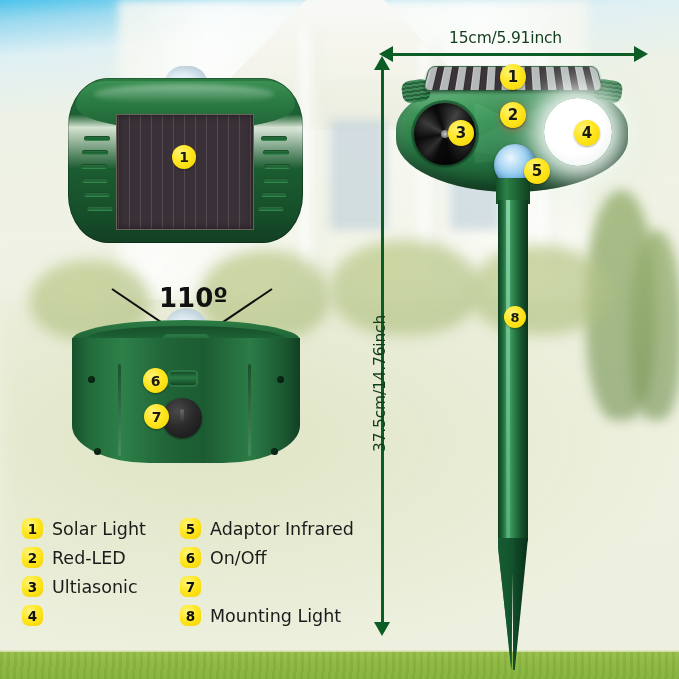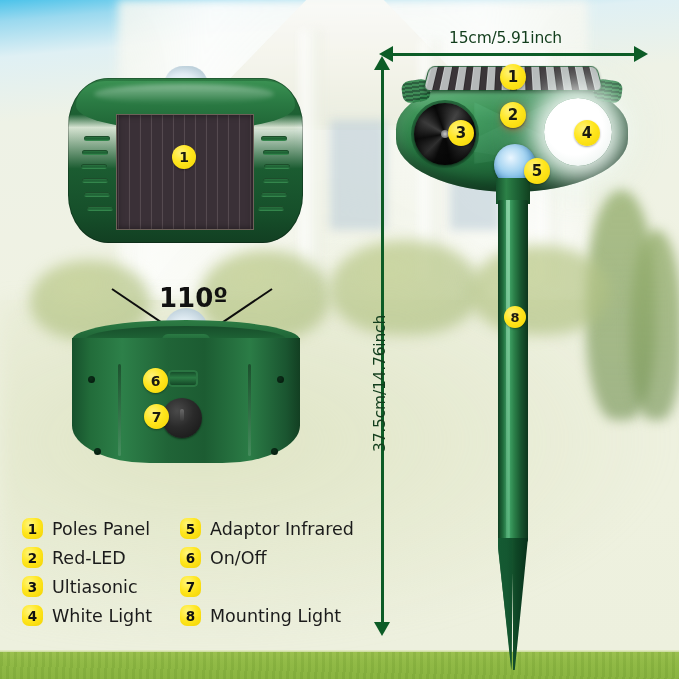--- a/index.html
+++ b/index.html
@@ -403,33 +403,32 @@
     <div class="dim-line" style="left:381px;top:70px;width:2.5px;height:554px;"></div>
     <div class="arrow-head" style="left:374px;top:56px;border-left:8px solid transparent;border-right:8px solid transparent;border-bottom:14px solid #0c5c26;"></div>
     <div class="arrow-head" style="left:374px;top:622px;border-left:8px solid transparent;border-right:8px solid transparent;border-top:14px solid #0c5c26;"></div>
     <div class="dim-text dim-text-v" style="left:371px;top:452px;">37.5cm/14.76inch</div>
   </div>
 
   <div id="legend">
 
     <div class="legend-row" style="left:0px;top:0px;">
       <div class="legend-badge">1</div>
-      <div class="legend-label">Poles Panel</div>
+      <div class="legend-label">Solar Light</div>
     </div>
     <div class="legend-row" style="left:0px;top:29px;">
       <div class="legend-badge">2</div>
       <div class="legend-label">Red-LED</div>
     </div>
     <div class="legend-row" style="left:0px;top:58px;">
       <div class="legend-badge">3</div>
       <div class="legend-label">Ultiasonic</div>
     </div>
     <div class="legend-row" style="left:0px;top:87px;">
       <div class="legend-badge">4</div>
-      <div class="legend-label">White Light</div>
     </div>
 
     <div class="legend-row" style="left:158px;top:0px;">
       <div class="legend-badge">5</div>
       <div class="legend-label">Adaptor Infrared</div>
     </div>
     <div class="legend-row" style="left:158px;top:29px;">
       <div class="legend-badge">6</div>
       <div class="legend-label">On/Off</div>
     </div>

